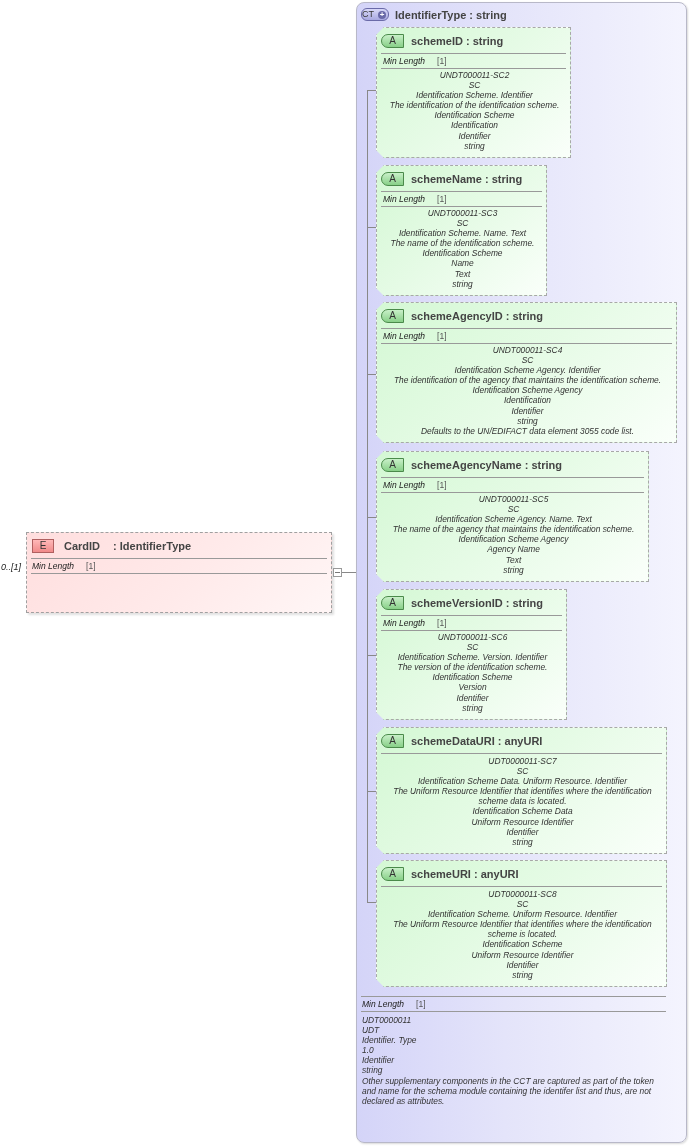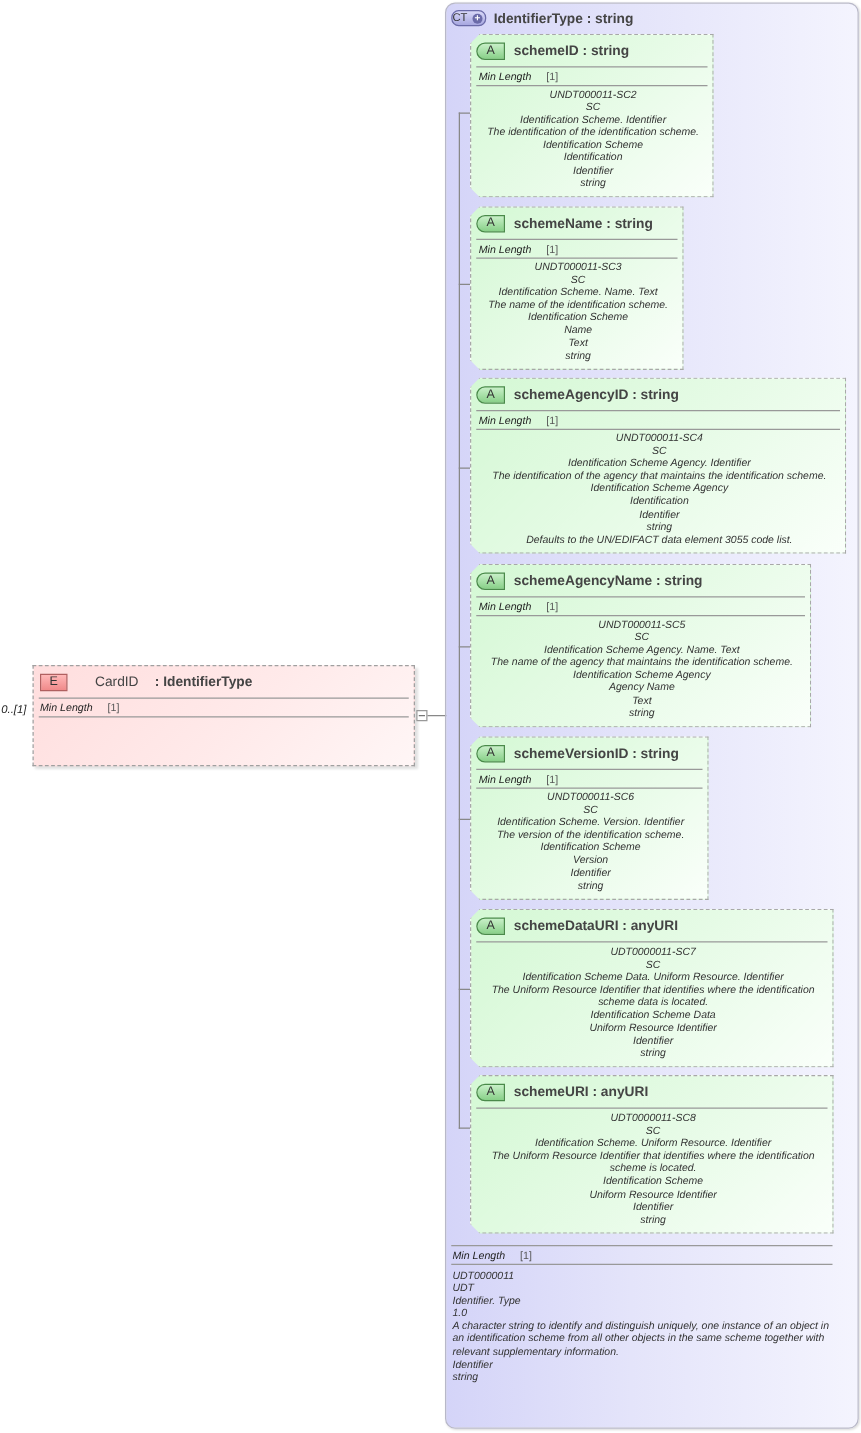--- a/index.html
+++ b/index.html
@@ -16,21 +16,21 @@
     border: 1px dashed #a0a0a0;
     background: linear-gradient(135deg, #ffdede 0%, #ffeaea 55%, #fff6f6 100%);
     box-shadow: 2px 2px 2px rgba(0,0,0,0.12);
   }
   .elem-header { position: absolute; left: 5px; top: 5px; height: 16px; display: flex; align-items: center; }
   .badge-e {
     width: 22px; height: 14px; border: 1px solid #b06060;
     background: linear-gradient(#ffb8b8, #f08a8a);
     font-size: 10px; color: #333; text-align: center; line-height: 12px;
   }
-  .elem-name { margin-left: 22px; font-size: 11px; font-weight: normal; color: #444; }
+  .elem-name { margin-left: 10px; font-size: 11px; font-weight: bold; color: #444; }
   .elem-type { margin-left: 13px; font-size: 11px; font-weight: bold; color: #444; }
   .elem-rule1 { position: absolute; left: 4px; right: 4px; top: 25px; border-top: 1px solid #999; }
   .elem-facet { position: absolute; left: 5px; top: 28px; font-size: 8.5px; font-style: italic; color: #222; }
   .elem-facet .val { font-style: normal; margin-left: 12px; color: #555; }
   .elem-rule2 { position: absolute; left: 4px; right: 4px; top: 40px; border-top: 1px solid #999; }
   .elem-doc {
     position: absolute; left: 5px; top: 42px; width: 298px;
     font-size: 8.3px; font-style: italic; line-height: 10px; color: #333;
   }
   .collapse-btn {
@@ -275,16 +275,16 @@
 <div class="ct-rule" style="top:996px"></div>
 <div class="ct-facet">
   <span>Min Length</span><span class="val">[1]</span>
 </div>
 <div class="ct-rule" style="top:1011px"></div>
 <div class="ct-doc">
   <div>UDT0000011</div>
   <div>UDT</div>
   <div>Identifier. Type</div>
   <div>1.0</div>
-  <div>A character string to identify and distinguish uniquely, one instance of an object in an identification scheme from all other objects in the same scheme together with relevant supplementary information.</div>
   <div>Identifier</div>
   <div>string</div>
+  <div>Other supplementary components in the CCT are captured as part of the token and name for the schema module containing the identifer list and thus, are not declared as attributes.</div>
 </div>
 
 </body></html>

